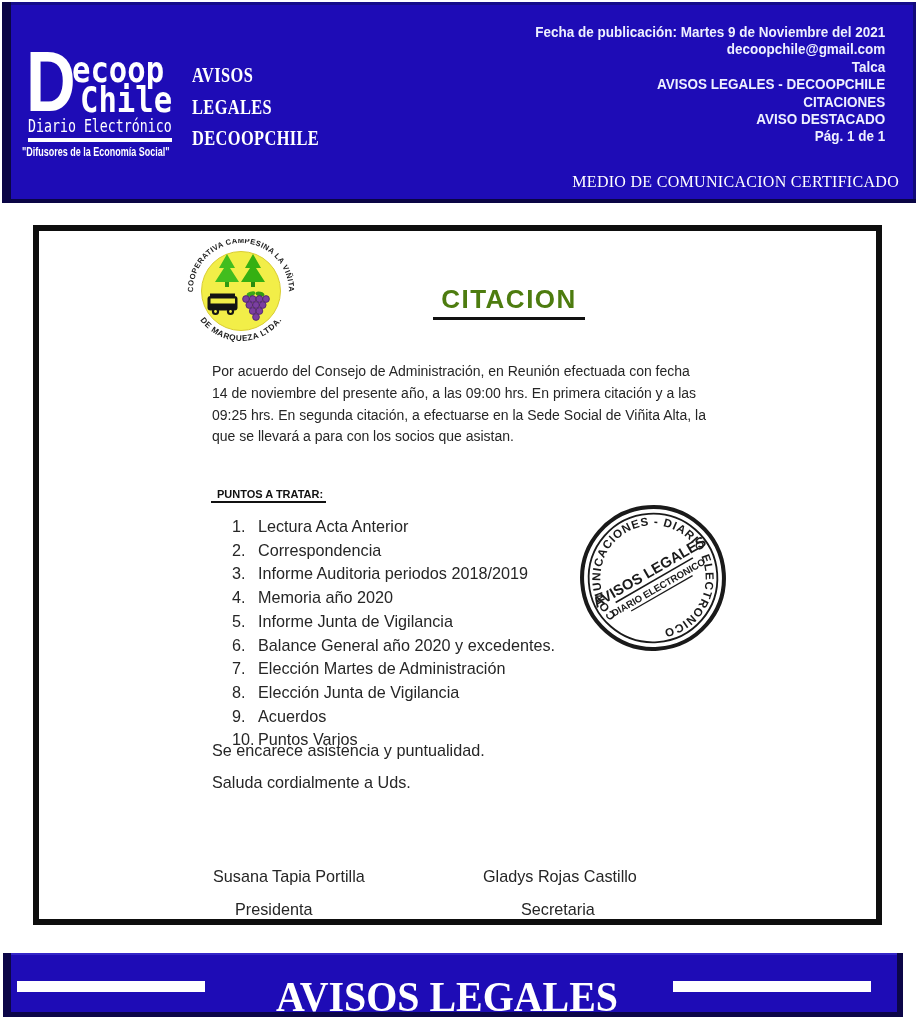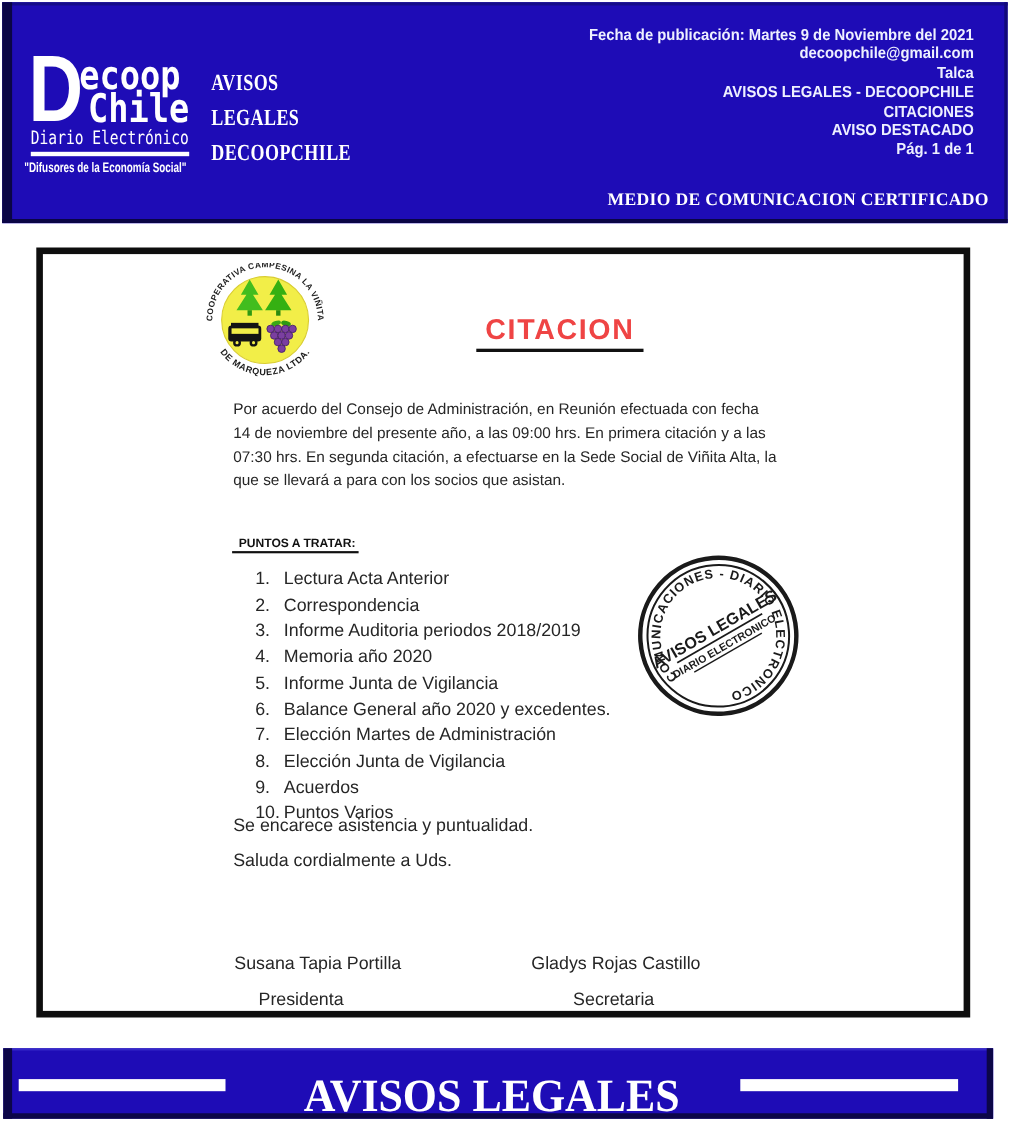--- a/index.html
+++ b/index.html
@@ -20,30 +20,30 @@
   #logo-sub{left:26px;top:114px;font-family:"DejaVu Sans Mono",monospace;font-size:17px;
           line-height:20px;transform:scaleX(0.78);transform-origin:left top;}
   #logo-bar{left:26px;top:136px;width:144px;height:4px;background:#ffffff;}
   #logo-tag{left:20px;top:143px;font-size:12.5px;font-weight:bold;line-height:15px;
           transform:scaleX(0.72);transform-origin:left top;}
   #section-title{left:190px;top:58px;font-family:"Liberation Serif",serif;font-weight:bold;
           font-size:21px;line-height:31.5px;letter-spacing:.5px;
           transform:scaleX(0.78);transform-origin:left top;}
   #pub-info{right:31px;top:22px;text-align:right;font-weight:bold;font-size:14.5px;
           line-height:17.4px;color:#eef0ff;transform:scaleX(0.93);transform-origin:right top;}
-  #certified{right:17px;top:171px;font-family:"Liberation Serif",serif;font-weight:bold;
+  #certified{right:17px;top:171px;font-family:"Liberation Serif",serif;font-weight:normal;
           font-size:16px;letter-spacing:.3px;}
 
   
   #doc{position:absolute;left:33px;top:225px;width:849px;height:700px;background:#ffffff;
        border:6px solid #0e0e0e;box-sizing:border-box;color:#262626;}
   .doc-abs{position:absolute;white-space:nowrap;}
   #doc-title{left:336px;top:53px;width:250px;text-align:center;}
   #doc-title span{display:inline-block;font-size:26px;font-weight:bold;letter-spacing:1.5px;
-       color:#ef4444;border-bottom:3px solid #111;padding:0 8px 2px 8px;margin-left:18px;}
+       color:#4d7c0f;border-bottom:3px solid #111;padding:0 8px 2px 8px;margin-left:18px;}
   #doc-body{left:173px;top:130px;font-size:14px;line-height:21.8px;}
   #agenda-head{left:172px;top:253px;}
   #agenda-head span{display:inline-block;font-size:11px;font-weight:bold;color:#111;
        border-bottom:2px solid #111;padding:0 3px 1px 6px;}
   #agenda{left:193px;top:284px;margin:0;padding:0;list-style:none;counter-reset:ag;
        font-size:16.2px;line-height:23.7px;}
   #agenda li{counter-increment:ag;}
   #agenda li::before{content:counter(ag) ".";display:inline-block;width:26px;}
   #closing-1{left:173px;top:510px;font-size:16.2px;}
   #closing-2{left:173px;top:542px;font-size:16.2px;}
@@ -147,21 +147,21 @@
       </g>
     </svg>
 
     <div class="doc-abs" id="doc-title">
       <span>CITACION</span>
     </div>
 
     <div class="doc-abs" id="doc-body">
       <div>Por acuerdo del Consejo de Administración, en Reunión efectuada con fecha</div>
       <div>14 de noviembre del presente año, a las 09:00 hrs. En primera citación y a las</div>
-      <div>07:30 hrs. En segunda citación, a efectuarse en la Sede Social de Viñita Alta, la</div>
+      <div>09:25 hrs. En segunda citación, a efectuarse en la Sede Social de Viñita Alta, la</div>
       <div>que se llevará a para con los socios que asistan.</div>
     </div>
 
     <div class="doc-abs" id="agenda-head">
       <span>PUNTOS A TRATAR:</span>
     </div>
     <ol class="doc-abs" id="agenda">
       <li><span>Lectura Acta Anterior</span></li>
       <li><span>Correspondencia</span></li>
       <li><span>Informe Auditoria periodos 2018/2019</span></li>

